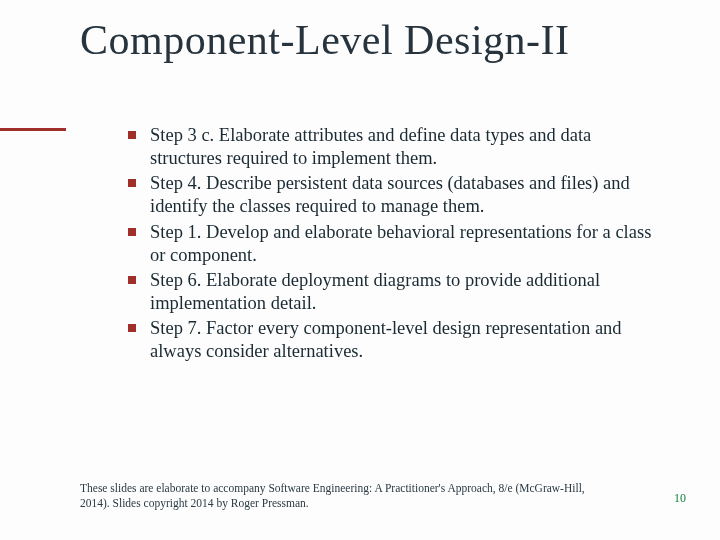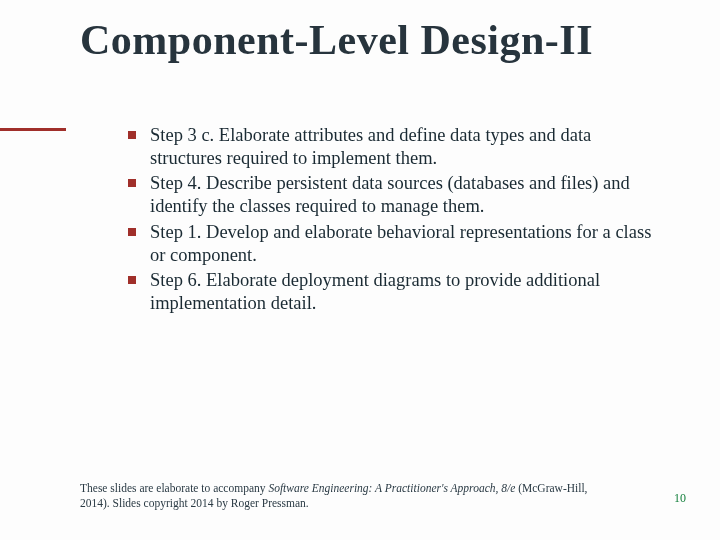--- a/index.html
+++ b/index.html
@@ -18,21 +18,21 @@
     height: 540px;
     box-sizing: border-box;
   }
   .title {
     position: absolute;
     left: 80px;
     top: 18px;
     right: 40px;
     font-size: 42px;
     line-height: 1.08;
-    font-weight: 700;
+    font-weight: 400;
     letter-spacing: 0.5px;
     color: #27343d;
   }
   .accent-rule {
     position: absolute;
     left: 0;
     top: 128px;
     width: 66px;
     height: 3px;
     background: #a02f2a;
@@ -61,21 +61,20 @@
   .footer {
     position: absolute;
     left: 80px;
     bottom: 30px;
     width: 520px;
     font-size: 11.5px;
     line-height: 1.25;
     color: #2a3a44;
   }
   .footer .booktitle {
-    font-style: italic;
   }
   .pagenum {
     position: absolute;
     right: 34px;
     bottom: 34px;
     font-size: 12px;
     color: #15803d;
     text-align: right;
   }
 </style>
@@ -98,20 +97,24 @@
       <span>Step 4.  Describe persistent data sources (databases and files) and identify the classes required to manage them.</span>
     </div>
     <div class="item">
       <span class="bullet"></span>
       <span>Step 1.  Develop and elaborate behavioral representations for a class or component.</span>
     </div>
     <div class="item">
       <span class="bullet"></span>
       <span>Step 6.  Elaborate deployment diagrams to provide additional implementation detail.</span>
     </div>
+    <div class="item">
+      <span class="bullet"></span>
+      <span>Step 7.  Factor every component-level design representation and always consider alternatives.</span>
+    </div>
   </div>
 
   <div class="footer">
     <span>These slides are elaborate to accompany </span><span class="booktitle">Software Engineering: A Practitioner's Approach, 8/e</span><span> (McGraw-Hill, 2014). Slides copyright 2014 by Roger Pressman.</span>
   </div>
 
   <div class="pagenum">10</div>
 
 </div>
 

